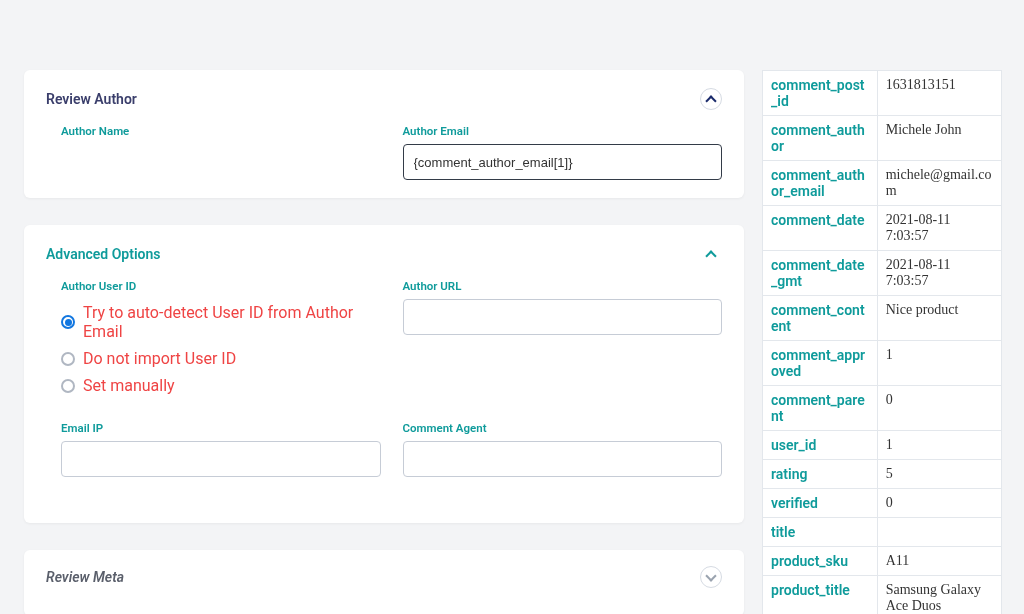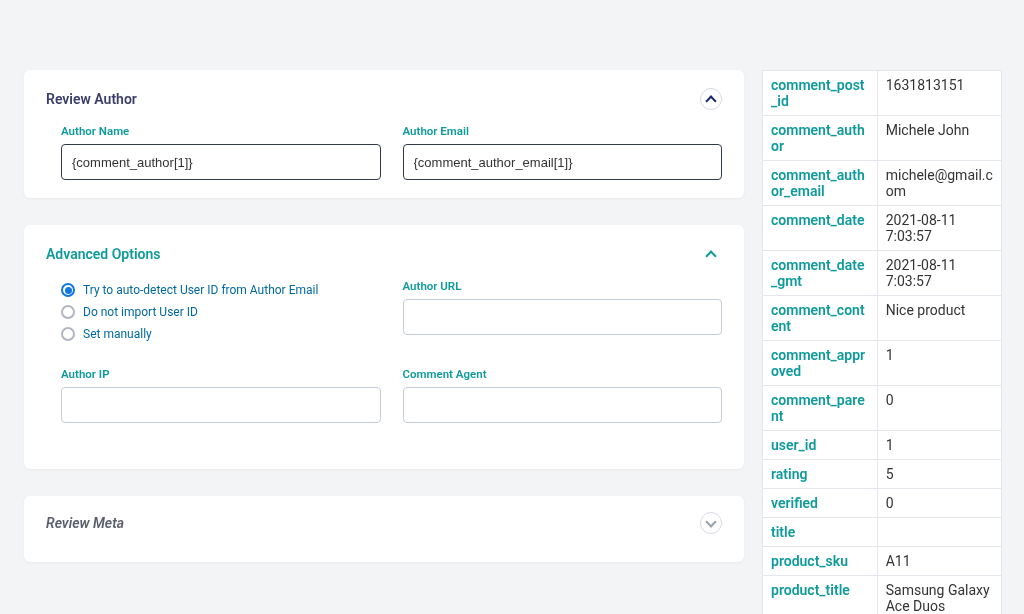--- a/index.html
+++ b/index.html
@@ -123,22 +123,22 @@
   .radio-outer.unchecked {
     border-color: #b0b7c2;
   }
   .radio-inner {
     width: 7px;
     height: 7px;
     background: #1277e0;
     border-radius: 50%;
   }
   .radio-label {
-    font-size: 12px;
-    color: #0369a1;
+    font-size: 16px;
+    color: #ef4444;
   }
   .advanced-card {
     padding-bottom: 46px;
   }
   .advanced-body {
     display: flex;
     flex-direction: column;
     gap: 18px;
   }
   .meta-table {
@@ -155,20 +155,21 @@
   }
   .meta-key {
     color: #0f9b9b;
     font-weight: 600;
     width: 48%;
     word-break: break-all;
   }
   .meta-val {
     color: #333;
     word-break: break-word;
+    font-family: Liberation Serif, serif;
   }
   .review-meta-card {
     padding: 16px 22px;
   }
 </style>
 </head>
 <body>
 
 <div class="container">
   <div class="left-col">
@@ -176,39 +177,39 @@
     <div class="card">
       <div class="section-header">
         <div class="section-title title-darkblue">Review Author</div>
         <div class="toggle-btn">
           <div class="chevron"></div>
         </div>
       </div>
       <div class="form-row">
         <div class="form-group">
           <label class="label">Author Name</label>
-          <input class="input" type="text" value="{comment_author[1]}" style="">
         </div>
         <div class="form-group">
           <label class="label">Author Email</label>
           <input class="input" type="text" value="{comment_author_email[1]}" style="">
         </div>
       </div>
     </div>
 
     <div class="card advanced-card">
       <div class="section-header">
         <div class="section-title title-teal">Advanced Options</div>
         <div class="toggle-btn" style="border:none;">
           <div class="chevron teal"></div>
         </div>
       </div>
       <div class="advanced-body">
         <div class="form-row">
           <div class="form-group">
+            <label class="label">Author User ID</label>
             <div class="radio-group">
               <div class="radio-item">
                 <div class="radio-outer">
                     <div class="radio-inner"></div>
                   </div>
                 <span class="radio-label">Try to auto-detect User ID from Author Email</span>
               </div>
               <div class="radio-item">
                 <div class="radio-outer unchecked"></div>
                 <span class="radio-label">Do not import User ID</span>
@@ -219,21 +220,21 @@
               </div>
             </div>
           </div>
           <div class="form-group">
             <label class="label">Author URL</label>
             <input class="input light" type="text" value="" style="">
           </div>
         </div>
         <div class="form-row">
           <div class="form-group">
-            <label class="label">Author IP</label>
+            <label class="label">Email IP</label>
             <input class="input light" type="text" value="" style="">
           </div>
           <div class="form-group">
             <label class="label">Comment Agent</label>
             <input class="input light" type="text" value="" style="">
           </div>
         </div>
       </div>
     </div>
 

